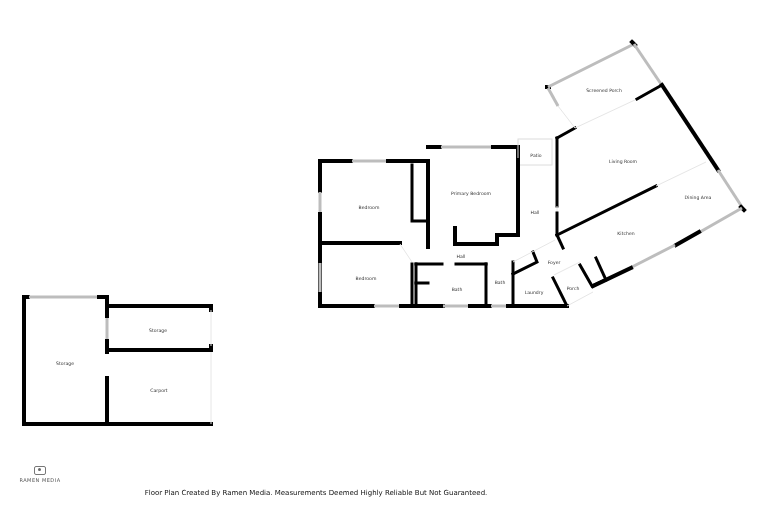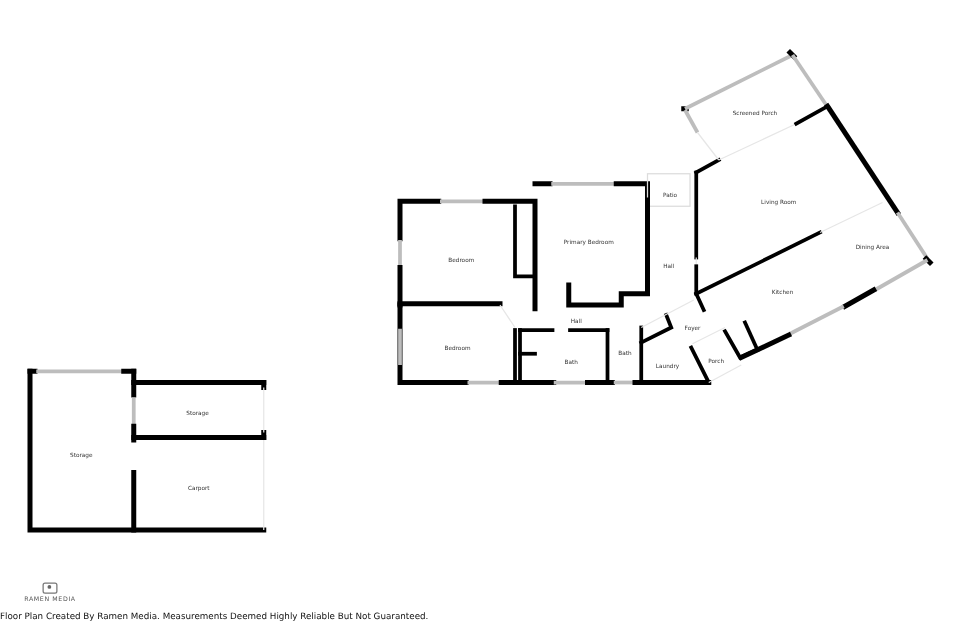--- a/index.html
+++ b/index.html
@@ -7,21 +7,21 @@
     #plan { position: absolute; left: 0; top: 0; width: 768px; height: 512px; }
     .wall { stroke: #000; stroke-width: 4; stroke-linecap: square; fill: none; }
     .thin { stroke: #000; stroke-width: 3; stroke-linecap: square; fill: none; }
     .win { stroke: #bdbdbd; stroke-width: 3; fill: none; }
     .open { stroke: #e6e6e6; stroke-width: 1; fill: none; }
     .lbl { font-family: "DejaVu Sans", sans-serif; font-size: 4.6px; fill: #333; text-anchor: middle; dominant-baseline: middle; }
     .logo { position: absolute; left: 14px; top: 466px; width: 52px; text-align: center; }
     .logo-mark { width: 10px; height: 7px; margin: 0 auto 2px; border: 1px solid #777; border-radius: 2px; position: relative; }
     .logo-mark::after { content: ""; position: absolute; left: 3px; top: 1px; width: 3px; height: 3px; border-radius: 50%; background: #666; }
     .logo-text { font-size: 5px; letter-spacing: 0.5px; color: #555; font-family: "DejaVu Sans", sans-serif; }
-    .disclaimer { position: absolute; left: 0; width: 632px; top: 489px; text-align: left; font-size: 7px; color: #111; font-family: "DejaVu Sans", sans-serif; }
+    .disclaimer { position: absolute; left: 0; width: 632px; top: 489px; text-align: center; font-size: 7px; color: #111; font-family: "DejaVu Sans", sans-serif; }
   </style>
 </head>
 <body>
 
 <svg id="plan" viewBox="0 0 768 512" xmlns="http://www.w3.org/2000/svg">
 
   <g>
 
     <polyline class="wall" points="24,297 24,424 211,424"></polyline>
     <line class="wall" x1="24" y1="297" x2="28" y2="297"></line>

